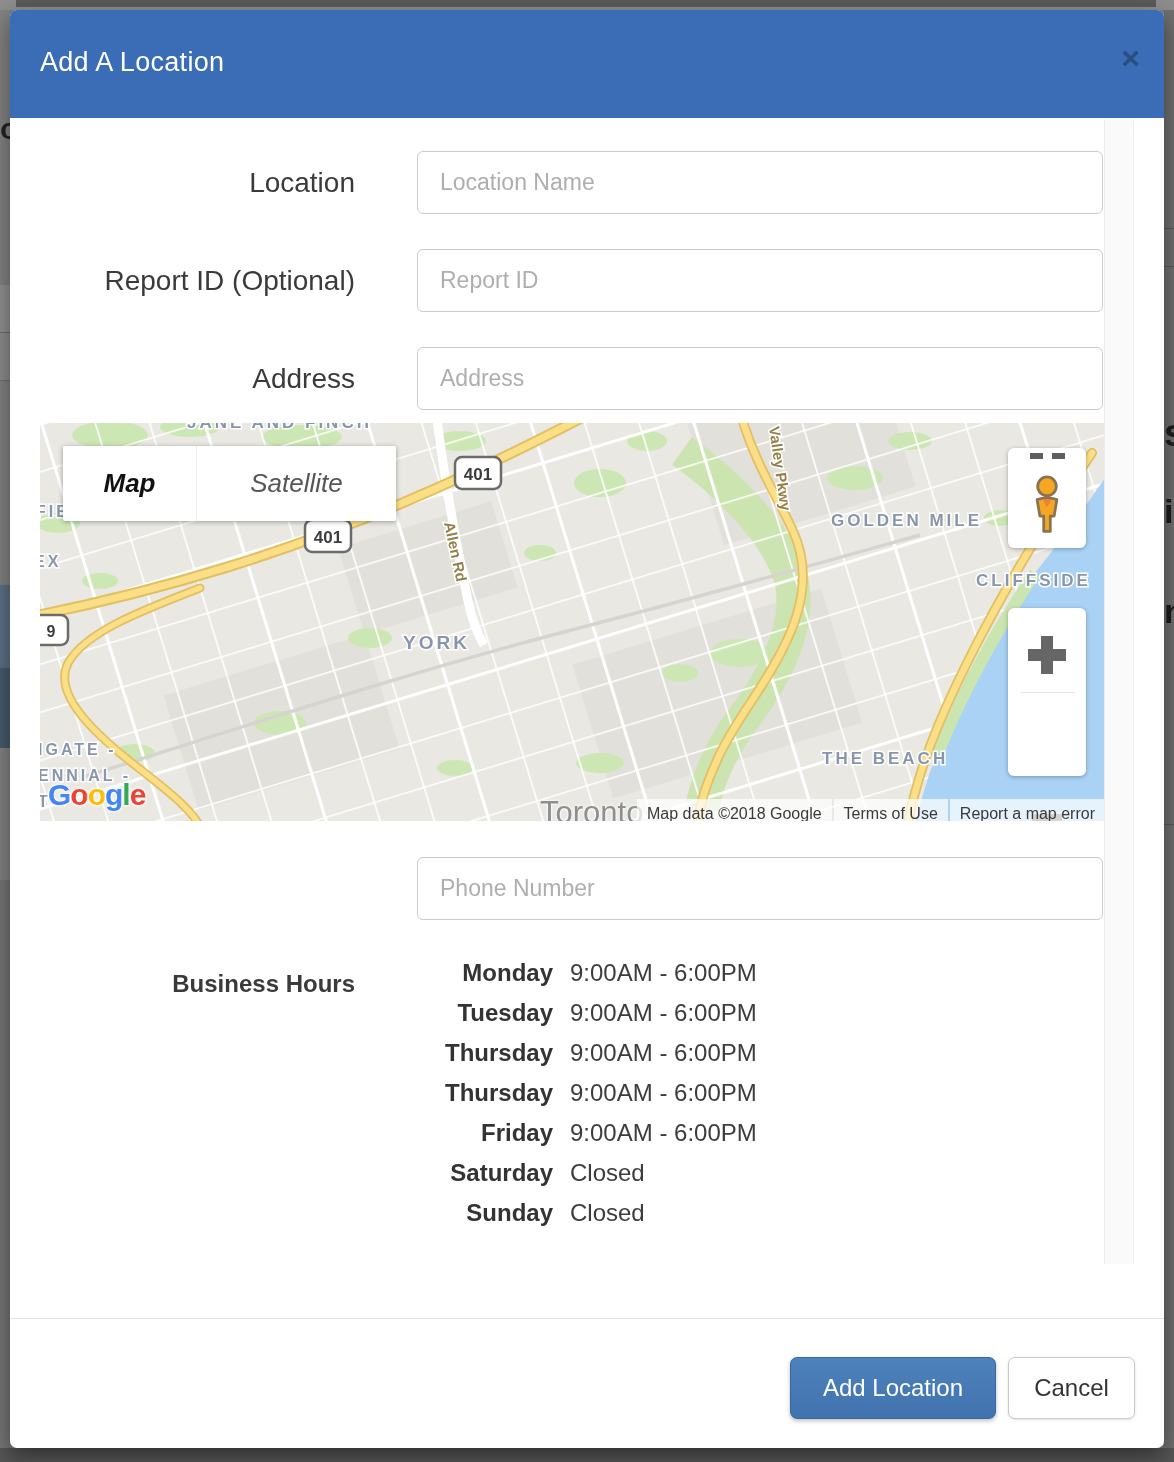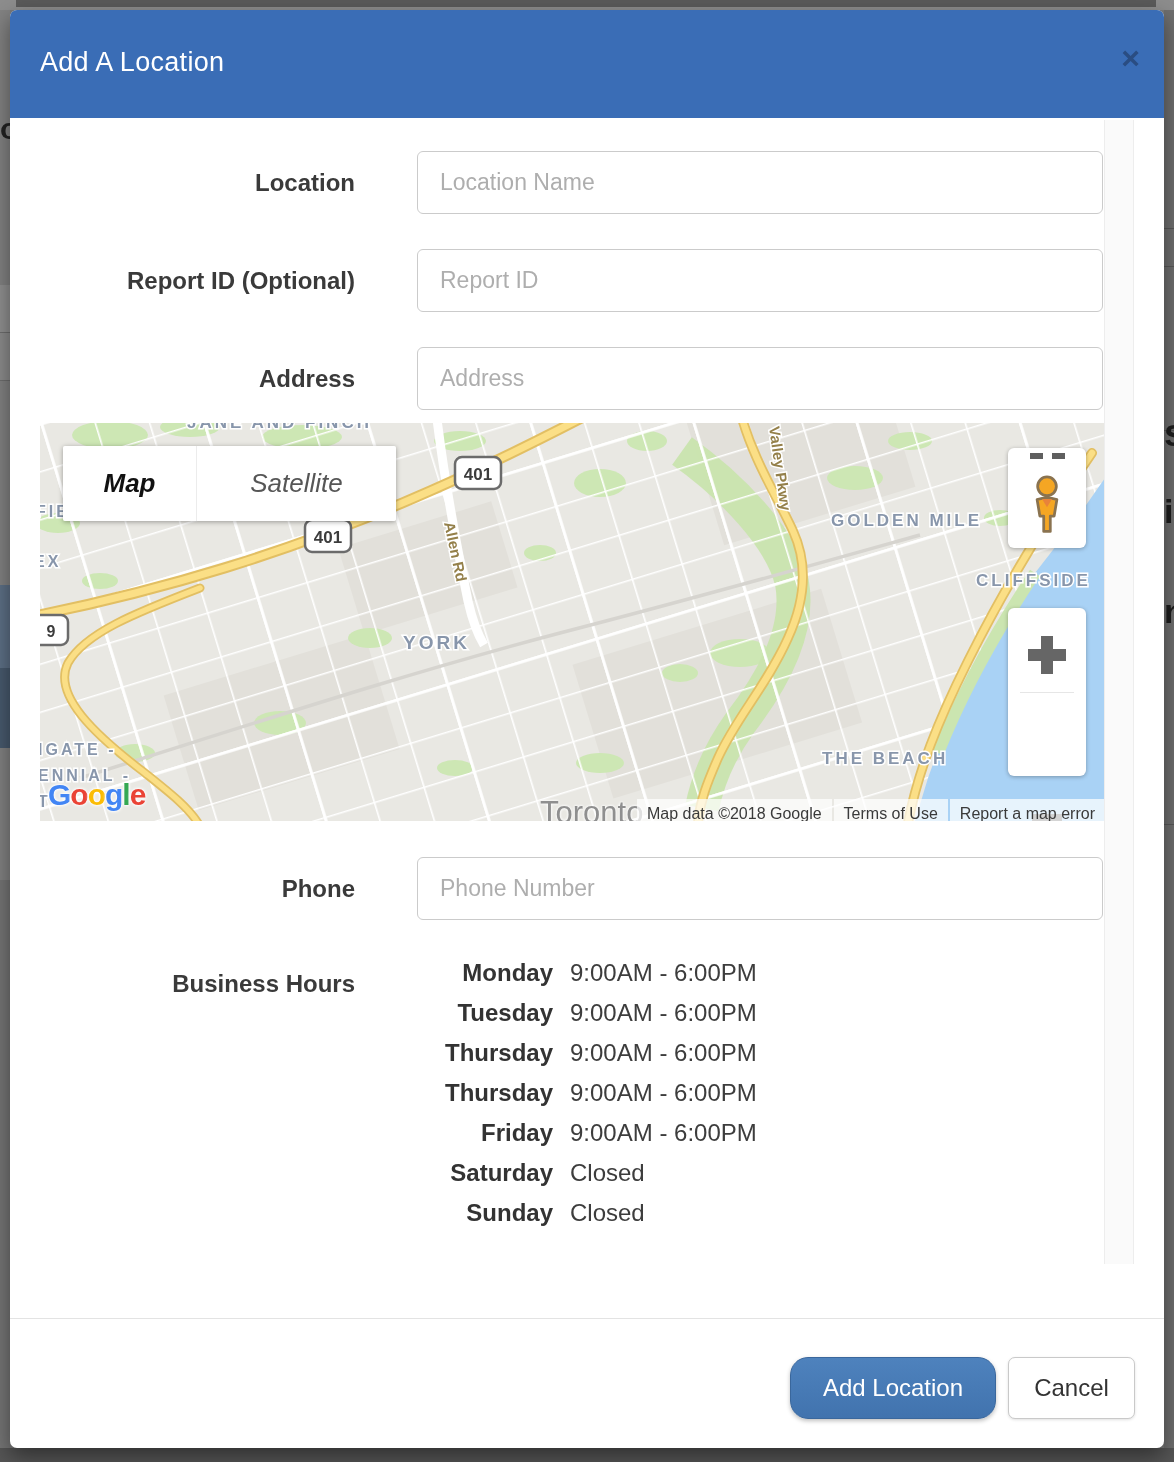--- a/index.html
+++ b/index.html
@@ -22,21 +22,21 @@
   .bg-right .bletter { left:0; color:#1d1d1d; font-weight:bold; }
   .bg-bottom { left:0; top:1448px; width:1174px; height:14px; background:#555; }
 
   
   .modal { left:10px; top:10px; width:1154px; height:1438px; background:#fff; border-radius:7px;
            box-shadow:0 8px 22px rgba(0,0,0,.45); overflow:hidden; }
   .modal-header { left:0; top:0; width:1154px; height:108px; background:#3a6db6; }
   .modal-title { left:30px; top:37px; color:#ffffff; font-size:27px; font-weight:500; letter-spacing:.3px; }
   .modal-close { right:24px; top:32px; color:#2a4d82; font-size:32px; font-weight:bold; cursor:pointer; line-height:1; }
 
-  .flabel { width:345px; text-align:right; font-size:24px; font-weight:bold; color:#3a3a3a; height:63px; line-height:63px; }
+  .flabel { width:345px; text-align:right; font-size:28px; font-weight:normal; color:#3a3a3a; height:63px; line-height:63px; }
   .finput { left:407px; width:686px; height:63px; border:1px solid #cbcbcb; border-radius:6px;
             padding:0 22px; font-size:23px; color:#333; font-family:"Liberation Sans",sans-serif; background:#fff; }
   .finput::placeholder { color:#aeaeae; }
 
   
   .map { left:30px; top:413px; width:1065px; height:398px; background:#e9e8e3; overflow:hidden; cursor:grab; }
   .map svg.base { position:absolute; left:0; top:0; }
   .dist { font-weight:bold; fill:#8896ab; letter-spacing:3px; paint-order:stroke; stroke:#ffffff; stroke-width:3px; }
   .roadlbl { font-weight:bold; fill:#94804a; paint-order:stroke; stroke:#ffffff; stroke-width:3px; }
   .shield-txt { font-weight:bold; fill:#3c3c3c; }
@@ -68,21 +68,21 @@
   .hours-list { left:330px; top:943px; }
   .hrow { display:flex; height:40px; line-height:40px; }
   .hday { width:213px; text-align:right; font-weight:bold; font-size:24px; color:#333; }
   .hval { margin-left:17px; font-size:24px; color:#3d3d3d; }
 
   .scroll-track { left:1094px; top:110px; width:30px; height:1144px; background:#fafafa;
                   border-left:1px solid #ededed; border-right:1px solid #ededed; }
 
   
   .footer-line { left:0; top:1308px; width:1154px; height:1px; background:#e3e3e3; }
-  .btn-add { left:780px; top:1347px; width:206px; height:62px; border-radius:18px; border:1px solid #3a679c;
+  .btn-add { left:780px; top:1347px; width:206px; height:62px; border-radius:7px; border:1px solid #3a679c;
              background:linear-gradient(#4e82bd,#4173ae); color:#fff; font-size:24px;
              box-shadow:0 2px 4px rgba(0,0,0,.25); display:flex; align-items:center; justify-content:center; cursor:pointer; }
   .btn-cancel { left:998px; top:1347px; width:127px; height:62px; border-radius:7px; border:1px solid #c9c9c9;
                 background:#fff; color:#333; font-size:24px; box-shadow:0 1px 3px rgba(0,0,0,.12);
                 display:flex; align-items:center; justify-content:center; cursor:pointer; }
 </style>
 </head>
 <body>
 
 <div class="abs bg-top">
@@ -241,21 +241,20 @@
       <span style="color:#4285F4">G</span><span style="color:#EA4335">o</span><span style="color:#FBBC05">o</span><span style="color:#4285F4">g</span><span style="color:#34A853">l</span><span style="color:#EA4335">e</span>
     </div>
 
     <div class="abs attrib">
       <div class="pane">Map data ©2018 Google</div>
       <div class="pane link">Terms of Use</div>
       <div class="pane link">Report a map error</div>
     </div>
   </div>
 
-  <div class="abs flabel" style="left:0; top:847px;">Phone</div>
   <input class="abs finput" style="top: 847px;" placeholder="Phone Number">
 
   <div class="abs bh-label" style="left:0; top:960px;">Business Hours</div>
 
   <div class="abs hours-list">
     <div class="hrow">
       <div class="hday">Monday</div>
       <div class="hval">9:00AM - 6:00PM</div>
     </div>
     <div class="hrow">

